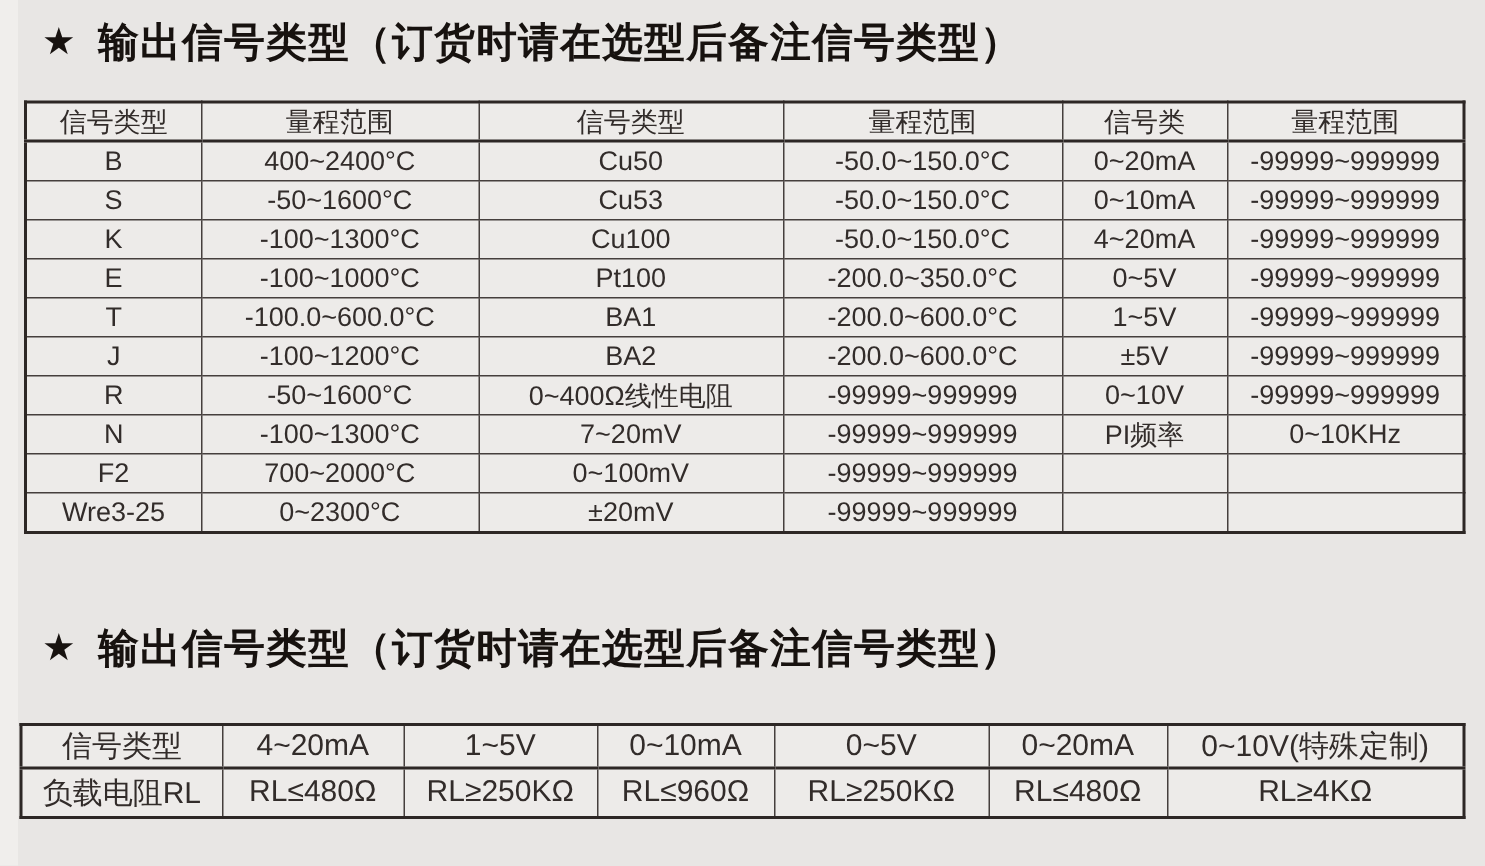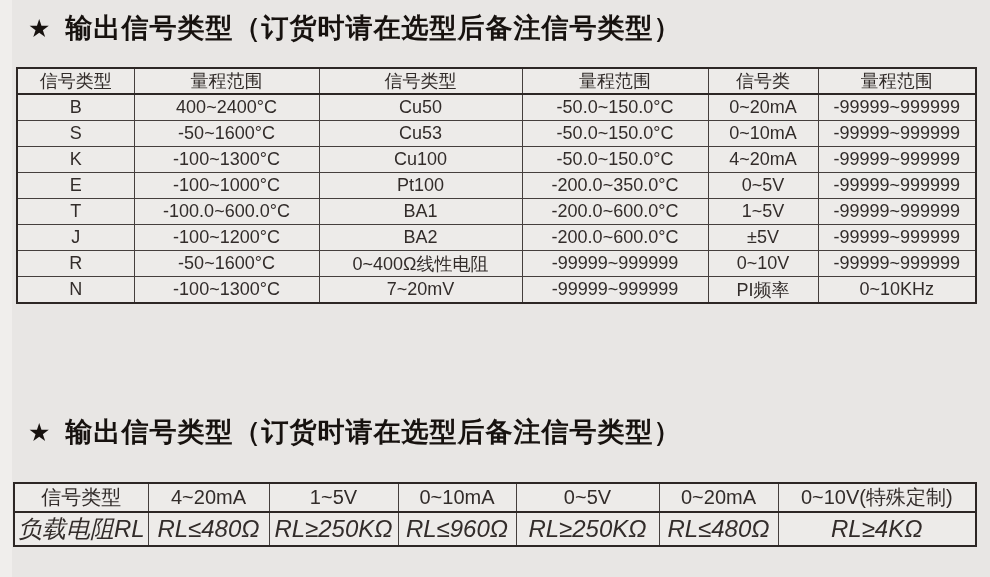--- a/index.html
+++ b/index.html
@@ -37,21 +37,21 @@
     font-weight:normal;padding:0 2px;
     white-space:nowrap;overflow:hidden;
     color:var(--text);
   }
   .sig-table thead th{border-bottom:2px solid var(--border-dark);}
   #input-table{left:16px;top:67px;width:959px;}
   #input-table th{height:24px;font-size:18px;}
   #input-table td{height:25px;font-size:18px;}
   #output-table{left:13px;top:482px;width:962px;}
   #output-table th{height:27px;font-size:20px;}
-  #output-table td{height:31px;font-size:24px;font-style:italic;}
+  #output-table td{height:31px;font-size:20px;}
 </style>
 </head>
 <body>
 
 <div class="edge-strip"></div>
 
 <div class="section-title" id="title1">
   <span class="star">★</span>
   <span>输出信号类型（订货时请在选型后备注信号类型）</span>
 </div>
@@ -132,20 +132,36 @@
         <td>0~10V</td>
         <td>-99999~999999</td>
       </tr>
       <tr>
         <td>N</td>
         <td>-100~1300°C</td>
         <td>7~20mV</td>
         <td>-99999~999999</td>
         <td>PI频率</td>
         <td>0~10KHz</td>
+      </tr>
+      <tr>
+        <td>F2</td>
+        <td>700~2000°C</td>
+        <td>0~100mV</td>
+        <td>-99999~999999</td>
+        <td></td>
+        <td></td>
+      </tr>
+      <tr>
+        <td>Wre3-25</td>
+        <td>0~2300°C</td>
+        <td>±20mV</td>
+        <td>-99999~999999</td>
+        <td></td>
+        <td></td>
       </tr>
     </tbody>
   </table>
 
 <div class="section-title" id="title2">
   <span class="star">★</span>
   <span>输出信号类型（订货时请在选型后备注信号类型）</span>
 </div>
 
 <table class="sig-table" id="output-table">

